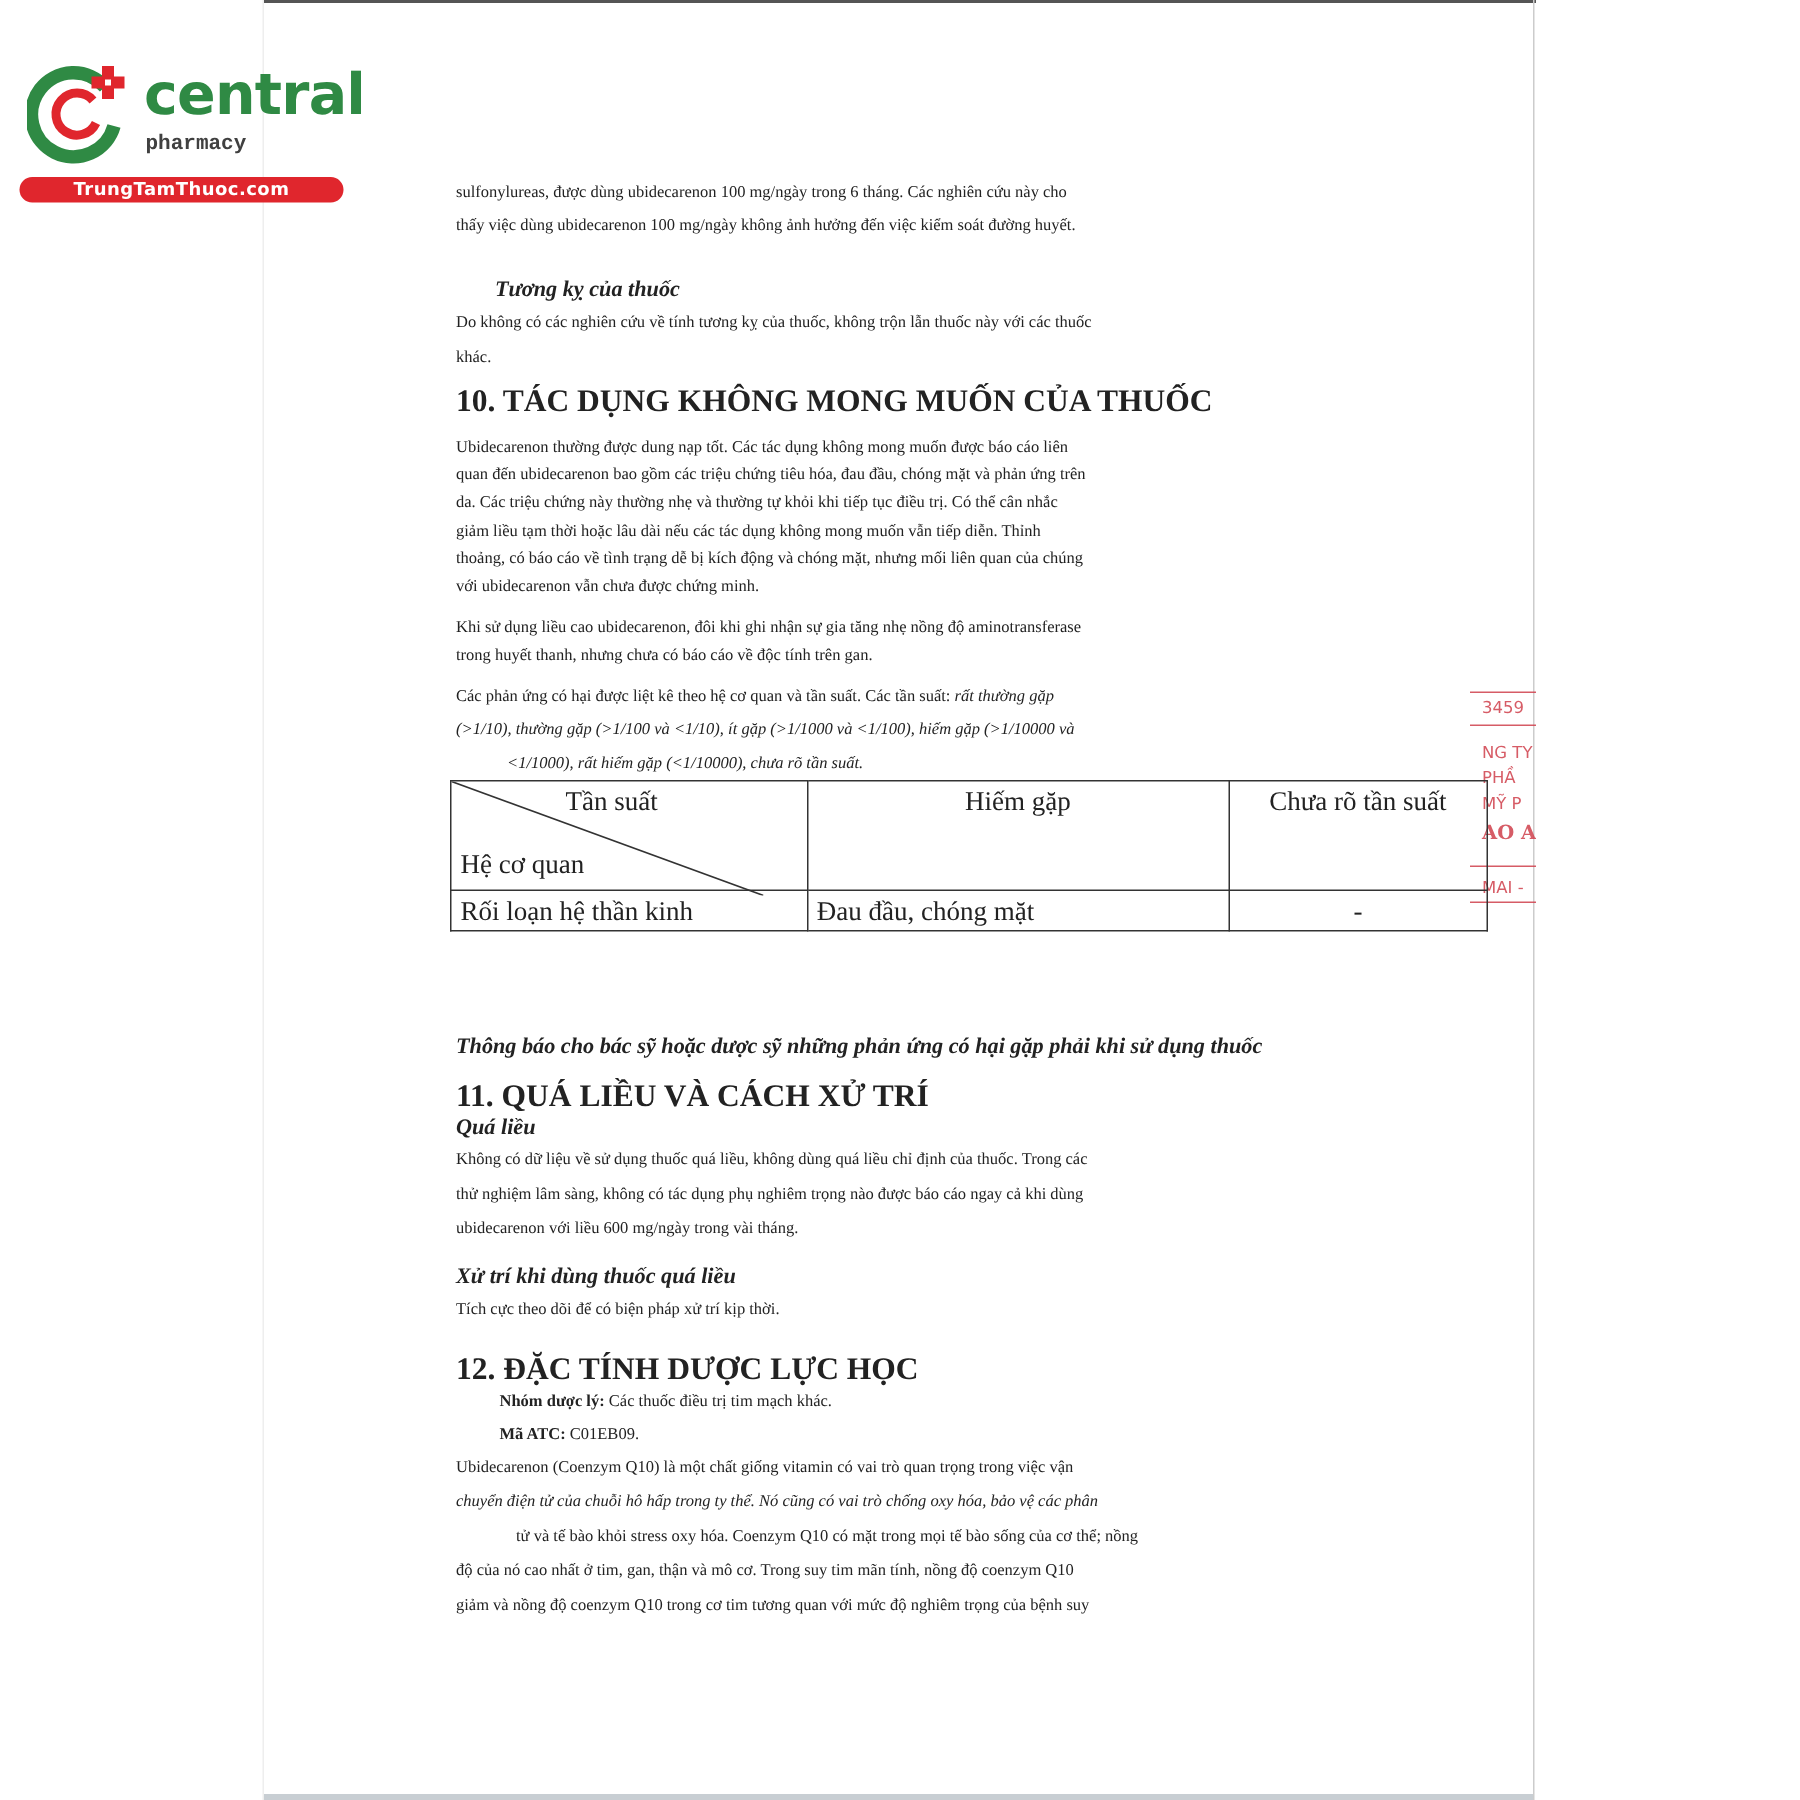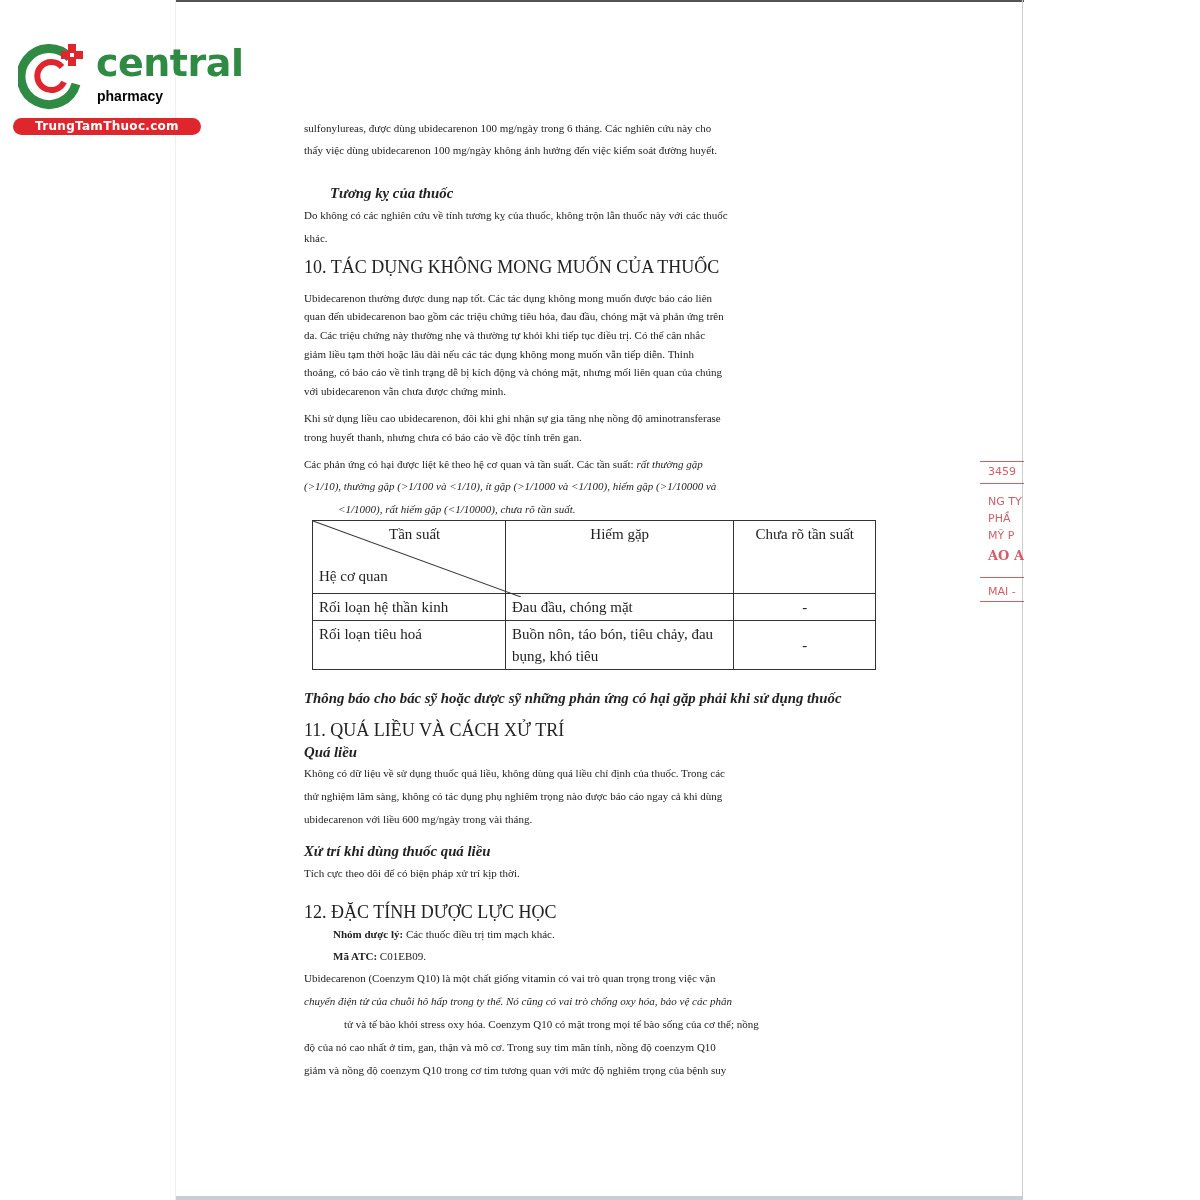--- a/index.html
+++ b/index.html
@@ -11,38 +11,38 @@
   }
   .page-edge-top { position:absolute; left:176px; top:0; width:848px; height:2px; background:#555; }
   .page-edge-left { position:absolute; left:175px; top:0; width:1px; height:1200px; background:#eee; }
   .page-edge-right { position:absolute; left:1022px; top:0; width:1px; height:1200px; background:#ccc; }
   .page-edge-bottom { position:absolute; left:176px; top:1196px; width:846px; height:4px; background:#c8ced3; }
 
   
   .logo { position:absolute; left:8px; top:36px; width:205px; height:100px; }
   .logo-mark { position:absolute; left:10px; top:4px; width:70px; height:70px; }
   .logo-word { position:absolute; left:88px; top:8px; font-family:"DejaVu Sans", sans-serif; font-size:38px; font-weight:bold; color:#2f8a44; letter-spacing:-0.5px; line-height:1; }
-  .logo-sub { position:absolute; left:89px; top:52px; font-family:Liberation Sans, sans-serif; font-size:14px; font-weight:bold; color:#000000; }
-  .logo-pill { position:absolute; left:5px; top:82px; width:188px; height:17px; background:#e0262d; border-radius:9px; color:#fff; font-family:"DejaVu Sans", sans-serif; font-size:12px; font-weight:bold; text-align:center; line-height:17px; letter-spacing:0.3px; }
+  .logo-sub { position:absolute; left:89px; top:52px; font-family:Liberation Mono, monospace; font-size:14px; font-weight:bold; color:#404040; }
+  .logo-pill { position:absolute; left:5px; top:82px; width:216px; height:17px; background:#e0262d; border-radius:9px; color:#fff; font-family:"DejaVu Sans", sans-serif; font-size:12px; font-weight:bold; text-align:center; line-height:17px; letter-spacing:0.3px; }
 
   
   .stamp { position:absolute; left:980px; top:455px; width:44px; height:160px; overflow:hidden; color:#d0404c; font-family:"DejaVu Sans", sans-serif; opacity:0.85; }
   .stamp .l { position:absolute; left:8px; font-size:11px; white-space:nowrap; }
   .stamp .arc { position:absolute; left:0; width:60px; height:1px; background:#d0404c; }
 
   
   .content { position:absolute; left:304px; top:0; width:616px; }
   .p { position:absolute; left:0; width:616px; font-size:11px; line-height:18.7px; }
-  .h { font-weight:normal; font-size:18px; }
+  .h { font-weight:bold; font-size:21px; }
   .ih { font-weight:bold; font-style:italic; font-size:14.8px; }
   .it { font-style:italic; }
   .b { font-weight:bold;margin-left:29px; }
 
   
-  table.ae { position:absolute; left:312px; top:520px; width:564px; border-collapse:collapse; font-size:15px; }
+  table.ae { position:absolute; left:300px; top:520px; width:692px; border-collapse:collapse; font-size:18px; }
   table.ae td { border:1.2px solid #333; padding:2px 6px; vertical-align:top; line-height:22px; }
   td.c { text-align:center; }
   td.vc { vertical-align:middle !important; }
   .diag { position:relative; height:72px; padding:0 !important; }
   .diag svg { position:absolute; left:0; top:0; }
   .diag .top { position:absolute; left:76px; top:2px; }
   .diag .bot { position:absolute; left:6px; top:44px; }
 </style>
 </head>
 <body>
@@ -120,25 +120,20 @@
       <span class="bot">Hệ cơ quan</span>
     </td>
     <td class="c">Hiếm gặp</td>
     <td class="c">Chưa rõ tần suất</td>
   </tr>
   <tr>
     <td>Rối loạn hệ thần kinh</td>
     <td>Đau đầu, chóng mặt</td>
     <td class="c vc">-</td>
   </tr>
-  <tr>
-    <td>Rối loạn tiêu hoá</td>
-    <td>Buồn nôn, táo bón, tiêu chảy, đau bụng, khó tiêu</td>
-    <td class="c vc">-</td>
-  </tr>
 </tbody>
   </table>
 
 <div class="content">
   <div class="p ih" style="top:689px;">Thông báo cho bác sỹ hoặc dược sỹ những phản ứng có hại gặp phải khi sử dụng thuốc</div>
 
   <div class="p h" style="top:721px;">11. QUÁ LIỀU VÀ CÁCH XỬ TRÍ</div>
   <div class="p ih" style="top:743px;">Quá liều</div>
   <div class="p" style="top:764px;">Không có dữ liệu về sử dụng thuốc quá liều, không dùng quá liều chỉ định của thuốc. Trong các</div>
   <div class="p" style="top:787px;">thử nghiệm lâm sàng, không có tác dụng phụ nghiêm trọng nào được báo cáo ngay cả khi dùng</div>

